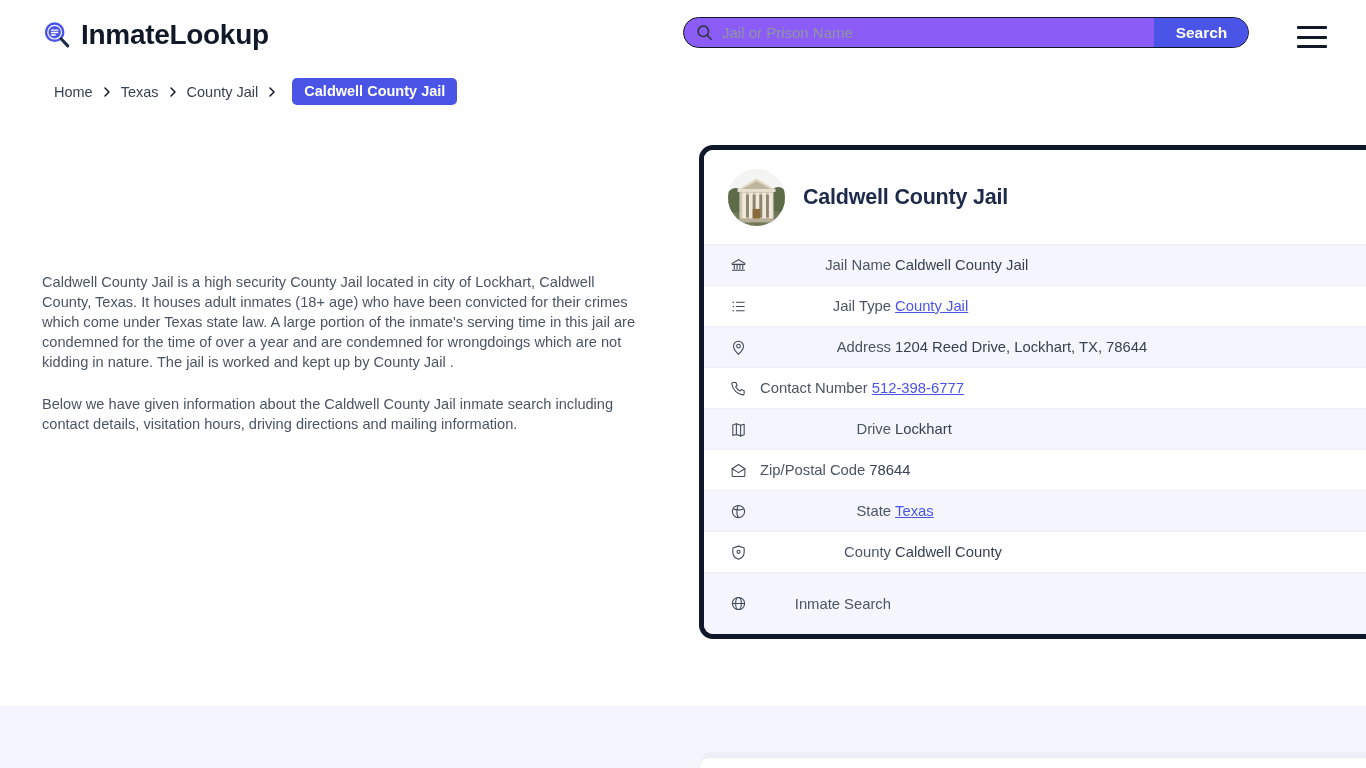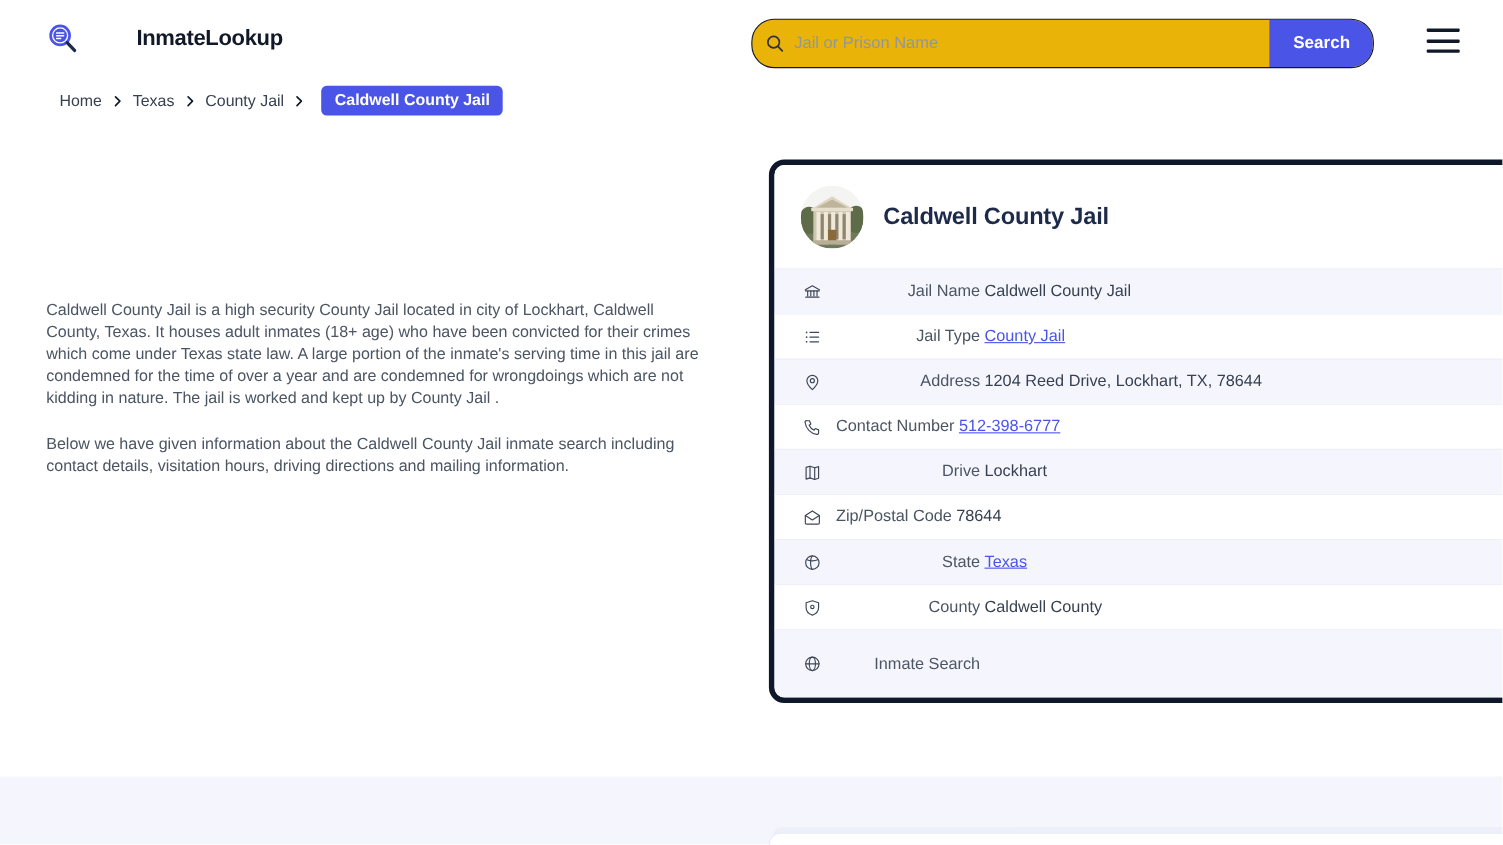--- a/index.html
+++ b/index.html
@@ -19,32 +19,31 @@
     position: absolute; top: 0; left: 0; width: 1366px; height: 74px;
     background: #ffffff;
   }
   .brand {
     position: absolute; left: 42px; top: 20px;
     display: flex; align-items: center; gap: 9px;
     text-decoration: none;
   }
   .brand-logo { width: 30px; height: 30px; display:block; }
   .brand-name {
-    font-size: 20px; font-weight: 700; color: #111827;
+    font-size: 28px; font-weight: 700; color: #111827;
     letter-spacing: -0.3px; line-height: 1;
     white-space: nowrap;
-    margin-left: 43px;
   }
 
   .searchbar {
     position: absolute; left: 683px; top: 17px;
-    width: 566px; height: 45px;
+    width: 566px; height: 31px;
     border: 1.6px solid #111827;
     border-radius: 21px;
-    background: #eab308;
+    background: #8b5cf6;
     display: flex; align-items: center;
     overflow: hidden;
   }
   .search-icon-wrap {
     width: 34px; height: 100%;
     display:flex; align-items:center; justify-content:center;
     padding-left: 6px;
   }
   .search-input {
     flex: 1 1 auto; height: 100%;

